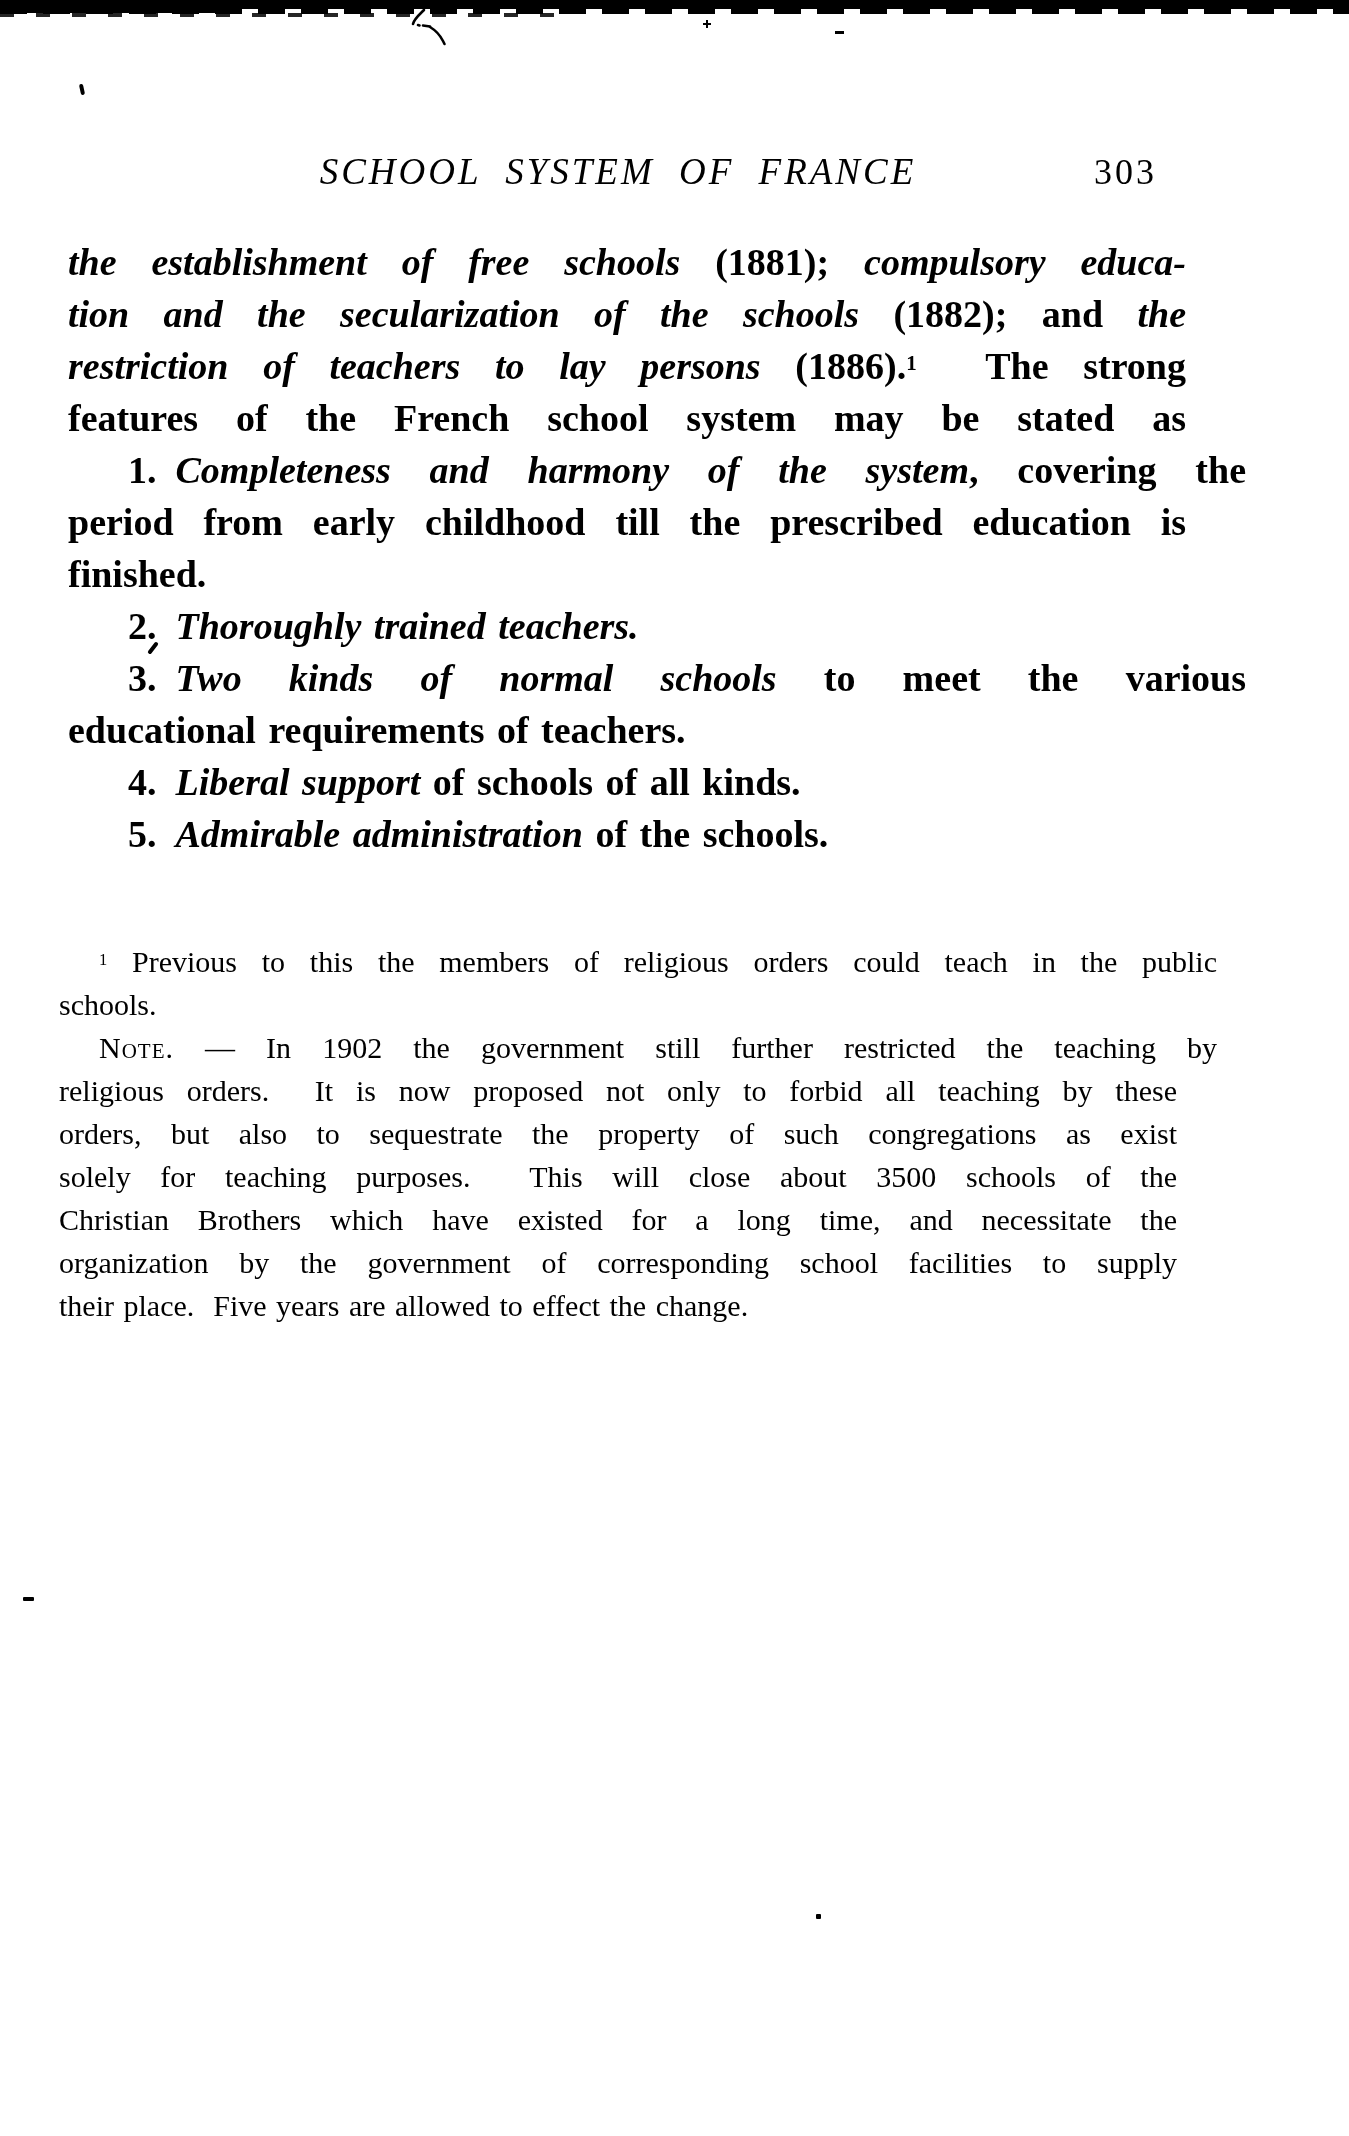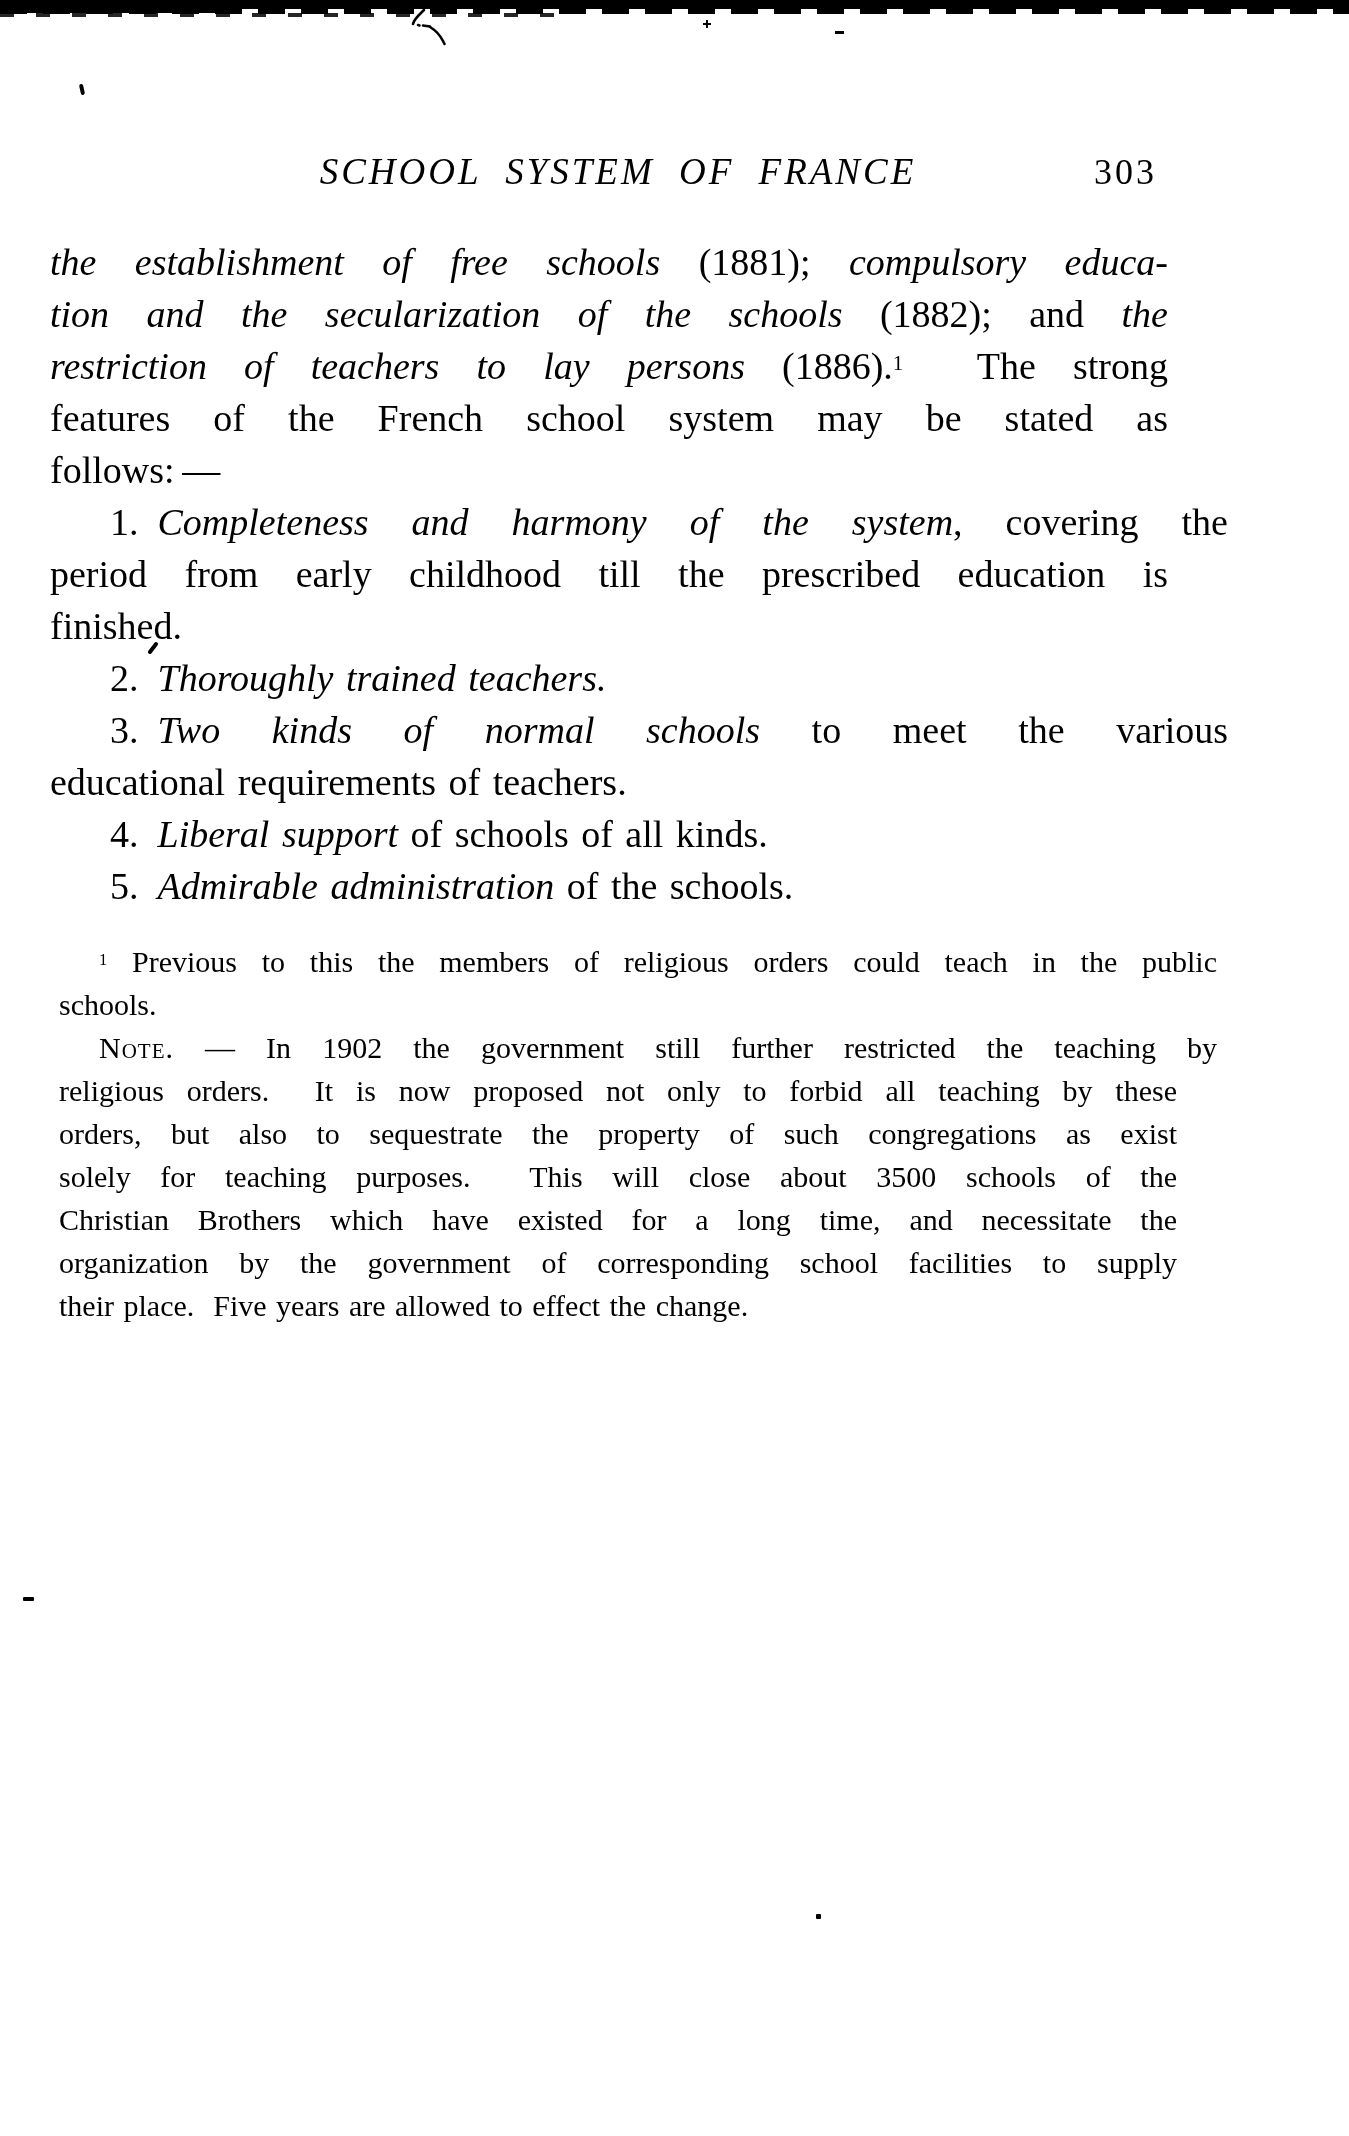--- a/index.html
+++ b/index.html
@@ -23,21 +23,21 @@
   .speck-apostrophe{position:absolute;left:80px;top:84px;width:4px;height:11px;background:#000;
     border-radius:2px;transform:rotate(-12deg);}
   .tick-finished{position:absolute;left:151px;top:641px;width:4px;height:14px;background:#000;
     border-radius:2px;transform:rotate(38deg);}
   .dash-left{position:absolute;left:23px;top:1597px;width:11px;height:4px;background:#000;border-radius:1px;}
   .dot-bottom{position:absolute;left:816px;top:1914px;width:5px;height:5px;background:#000;border-radius:1px;}
   
   .pgheader{position:absolute;left:59px;top:150px;width:1118px;height:46px;}
   .title{text-align:center;font-style:italic;font-size:37px;letter-spacing:3px;word-spacing:12px;white-space:nowrap;}
   .pagenum{position:absolute;right:20px;top:1px;font-size:36px;letter-spacing:3px;}
-  .main{position:absolute;left:50px;top:236px;width:1118px;font-size:38px;line-height:52px;word-spacing:3px;}
+  .main{position:absolute;left:68px;top:236px;width:1118px;font-size:38px;line-height:52px;word-spacing:3px;font-weight:bold;}
   .fn{position:absolute;left:59px;top:940px;width:1118px;font-size:30px;line-height:43px;word-spacing:2px;}
   .tl{width:100%;}
   .j{text-align:justify;text-align-last:justify;}
   .main .ind{padding-left:60px;}
   .fn .ind{padding-left:40px;}
   .it{font-style:italic;text-align:center;}
   .sup{font-size:55%;position:relative;top:-0.45em;line-height:0;}
   .sc{font-variant:small-caps;letter-spacing:1px;margin-top:48px;}
 </style>
 </head>
@@ -65,21 +65,20 @@
 <div class="pgheader">
   <div class="title">SCHOOL SYSTEM OF FRANCE</div>
   <div class="pagenum">303</div>
 </div>
 
 <div class="main" id="main-text">
     <div class="tl j"><span class="it">the establishment of free schools </span><span>(1881); </span><span class="it">compulsory educa-</span></div>
     <div class="tl j"><span class="it">tion and the secularization of the schools </span><span>(1882); and </span><span class="it">the</span></div>
     <div class="tl j"><span class="it">restriction of teachers to lay persons </span><span>(1886).</span><span class="sup">1</span><span>&nbsp; The strong</span></div>
     <div class="tl j"><span>features of the French school system may be stated as</span></div>
-    <div class="tl"><span>follows: —</span></div>
     <div class="tl j ind"><span>1. </span><span class="it">Completeness and harmony of the system</span><span>, covering the</span></div>
     <div class="tl j"><span>period from early childhood till the prescribed education is</span></div>
     <div class="tl"><span>finished.</span></div>
     <div class="tl ind"><span>2. </span><span class="it">Thoroughly trained teachers.</span></div>
     <div class="tl j ind"><span>3. </span><span class="it">Two kinds of normal schools</span><span> to meet the various</span></div>
     <div class="tl"><span>educational requirements of teachers.</span></div>
     <div class="tl ind"><span>4. </span><span class="it">Liberal support</span><span> of schools of all kinds.</span></div>
     <div class="tl ind"><span>5. </span><span class="it">Admirable administration</span><span> of the schools.</span></div>
   </div>
 

